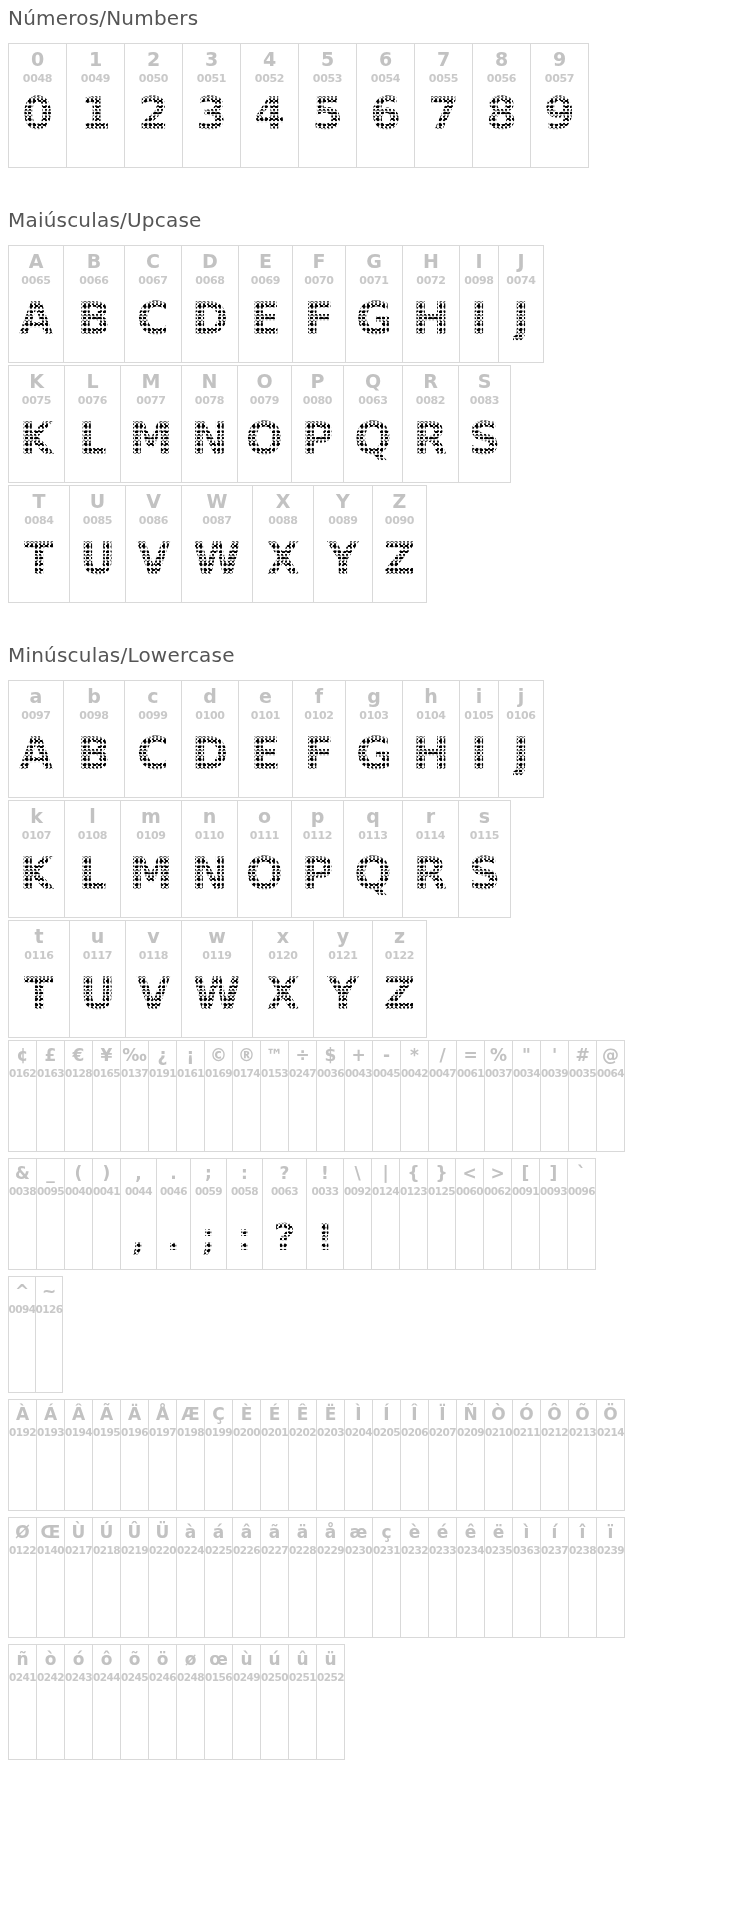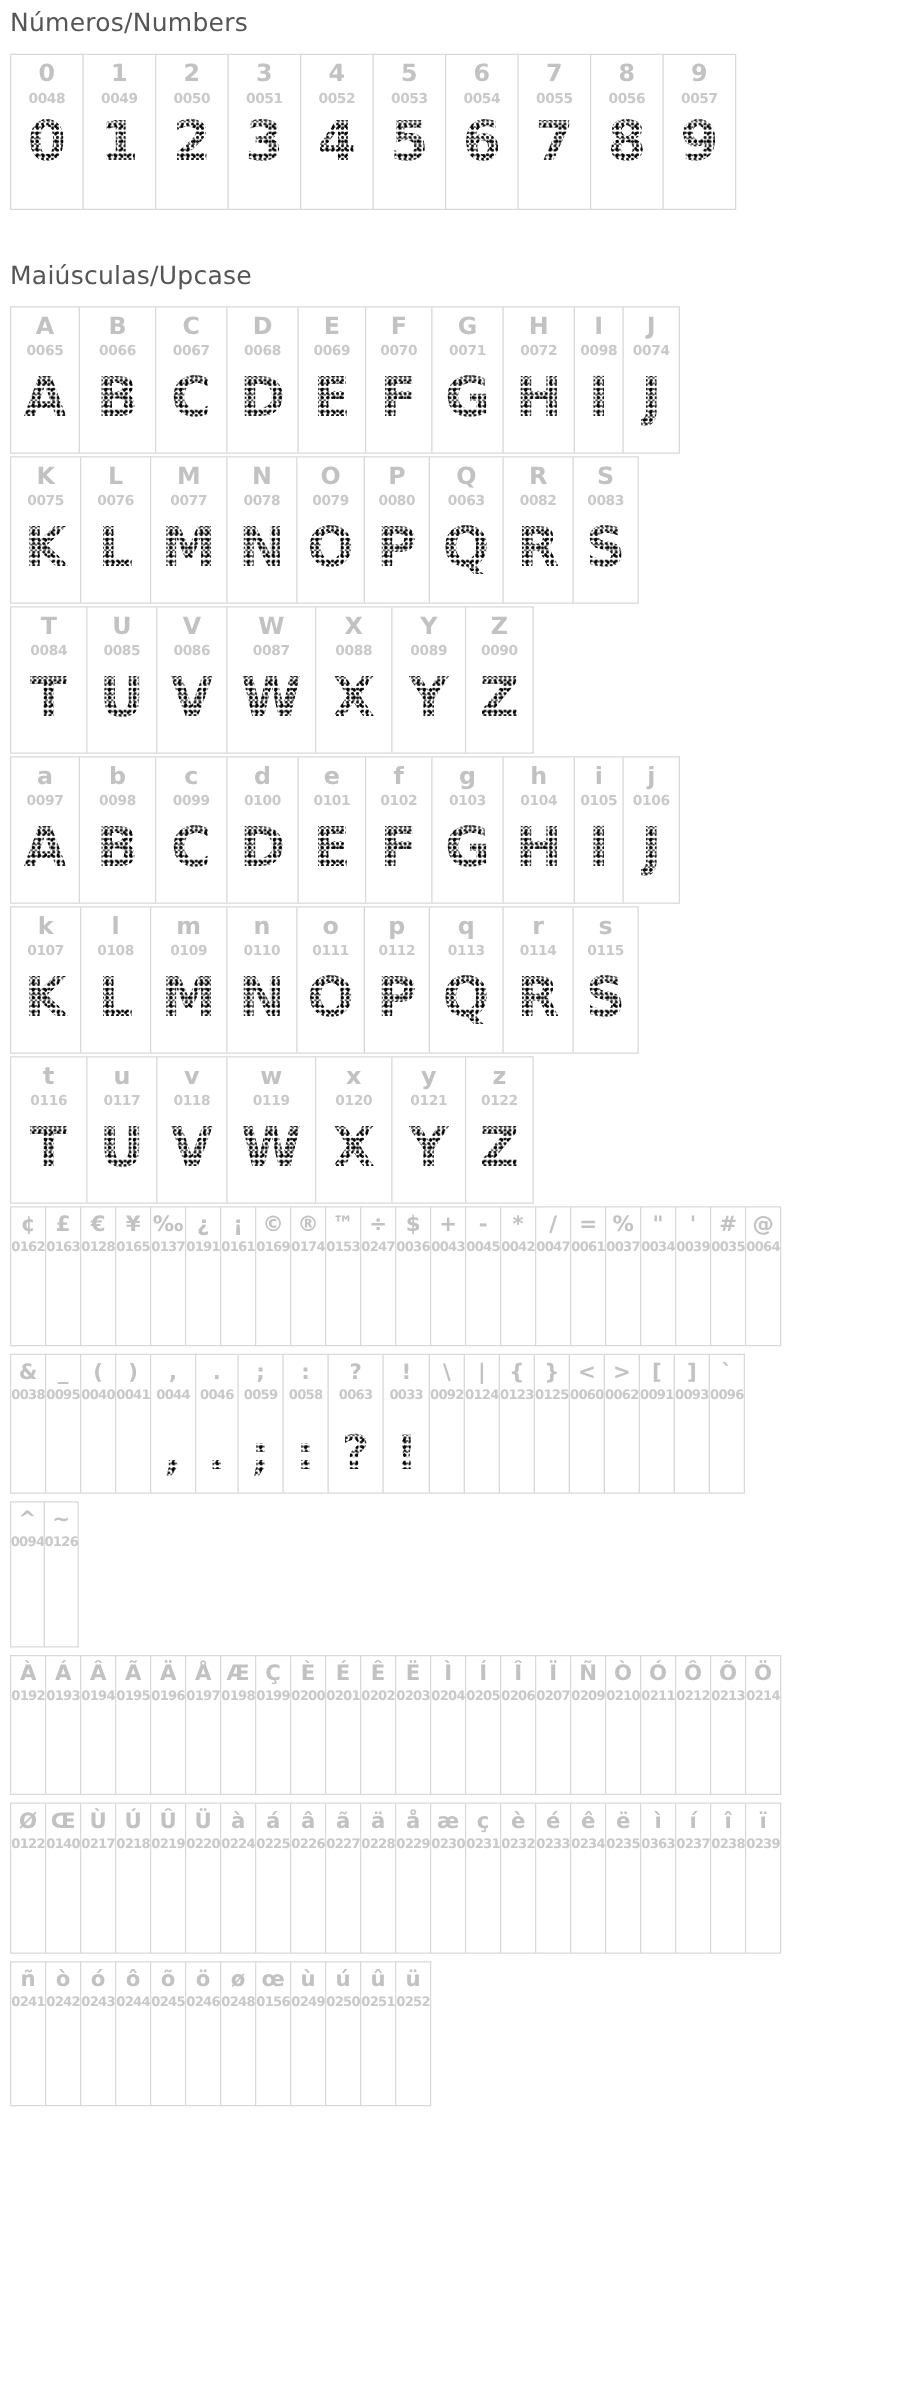--- a/index.html
+++ b/index.html
@@ -231,20 +231,21 @@
         <div class="char-label">Y</div>
         <div class="char-code">0089</div>
         <div class="char-glyph">Y</div>
       </div>
       <div class="char-cell" style="width: 55px; height: 118px;">
         <div class="char-label">Z</div>
         <div class="char-code">0090</div>
         <div class="char-glyph">Z</div>
       </div>
     </div>
+    <div class="section-title">Minúsculas/Lowercase</div>
     <div class="char-row lowercase tight">
       <div class="char-cell" style="width: 56px; height: 118px;">
         <div class="char-label">a</div>
         <div class="char-code">0097</div>
         <div class="char-glyph">A</div>
       </div>
       <div class="char-cell" style="width: 62px; height: 118px;">
         <div class="char-label">b</div>
         <div class="char-code">0098</div>
         <div class="char-glyph">B</div>

